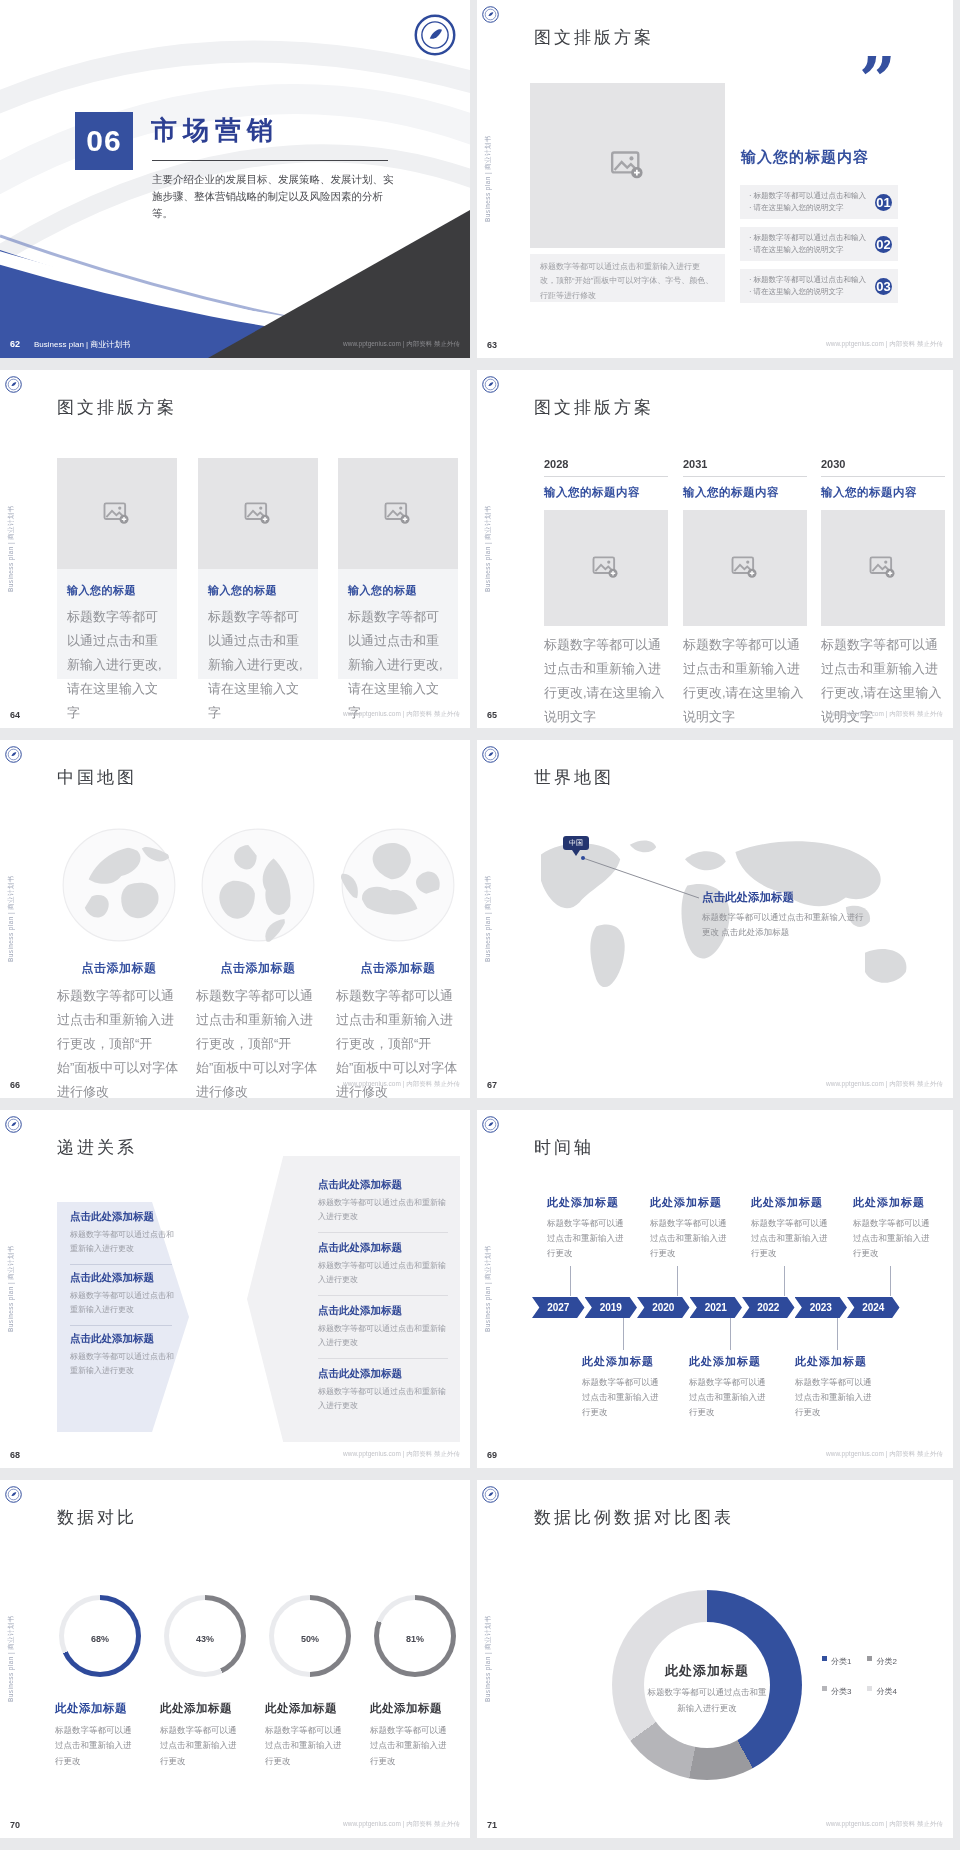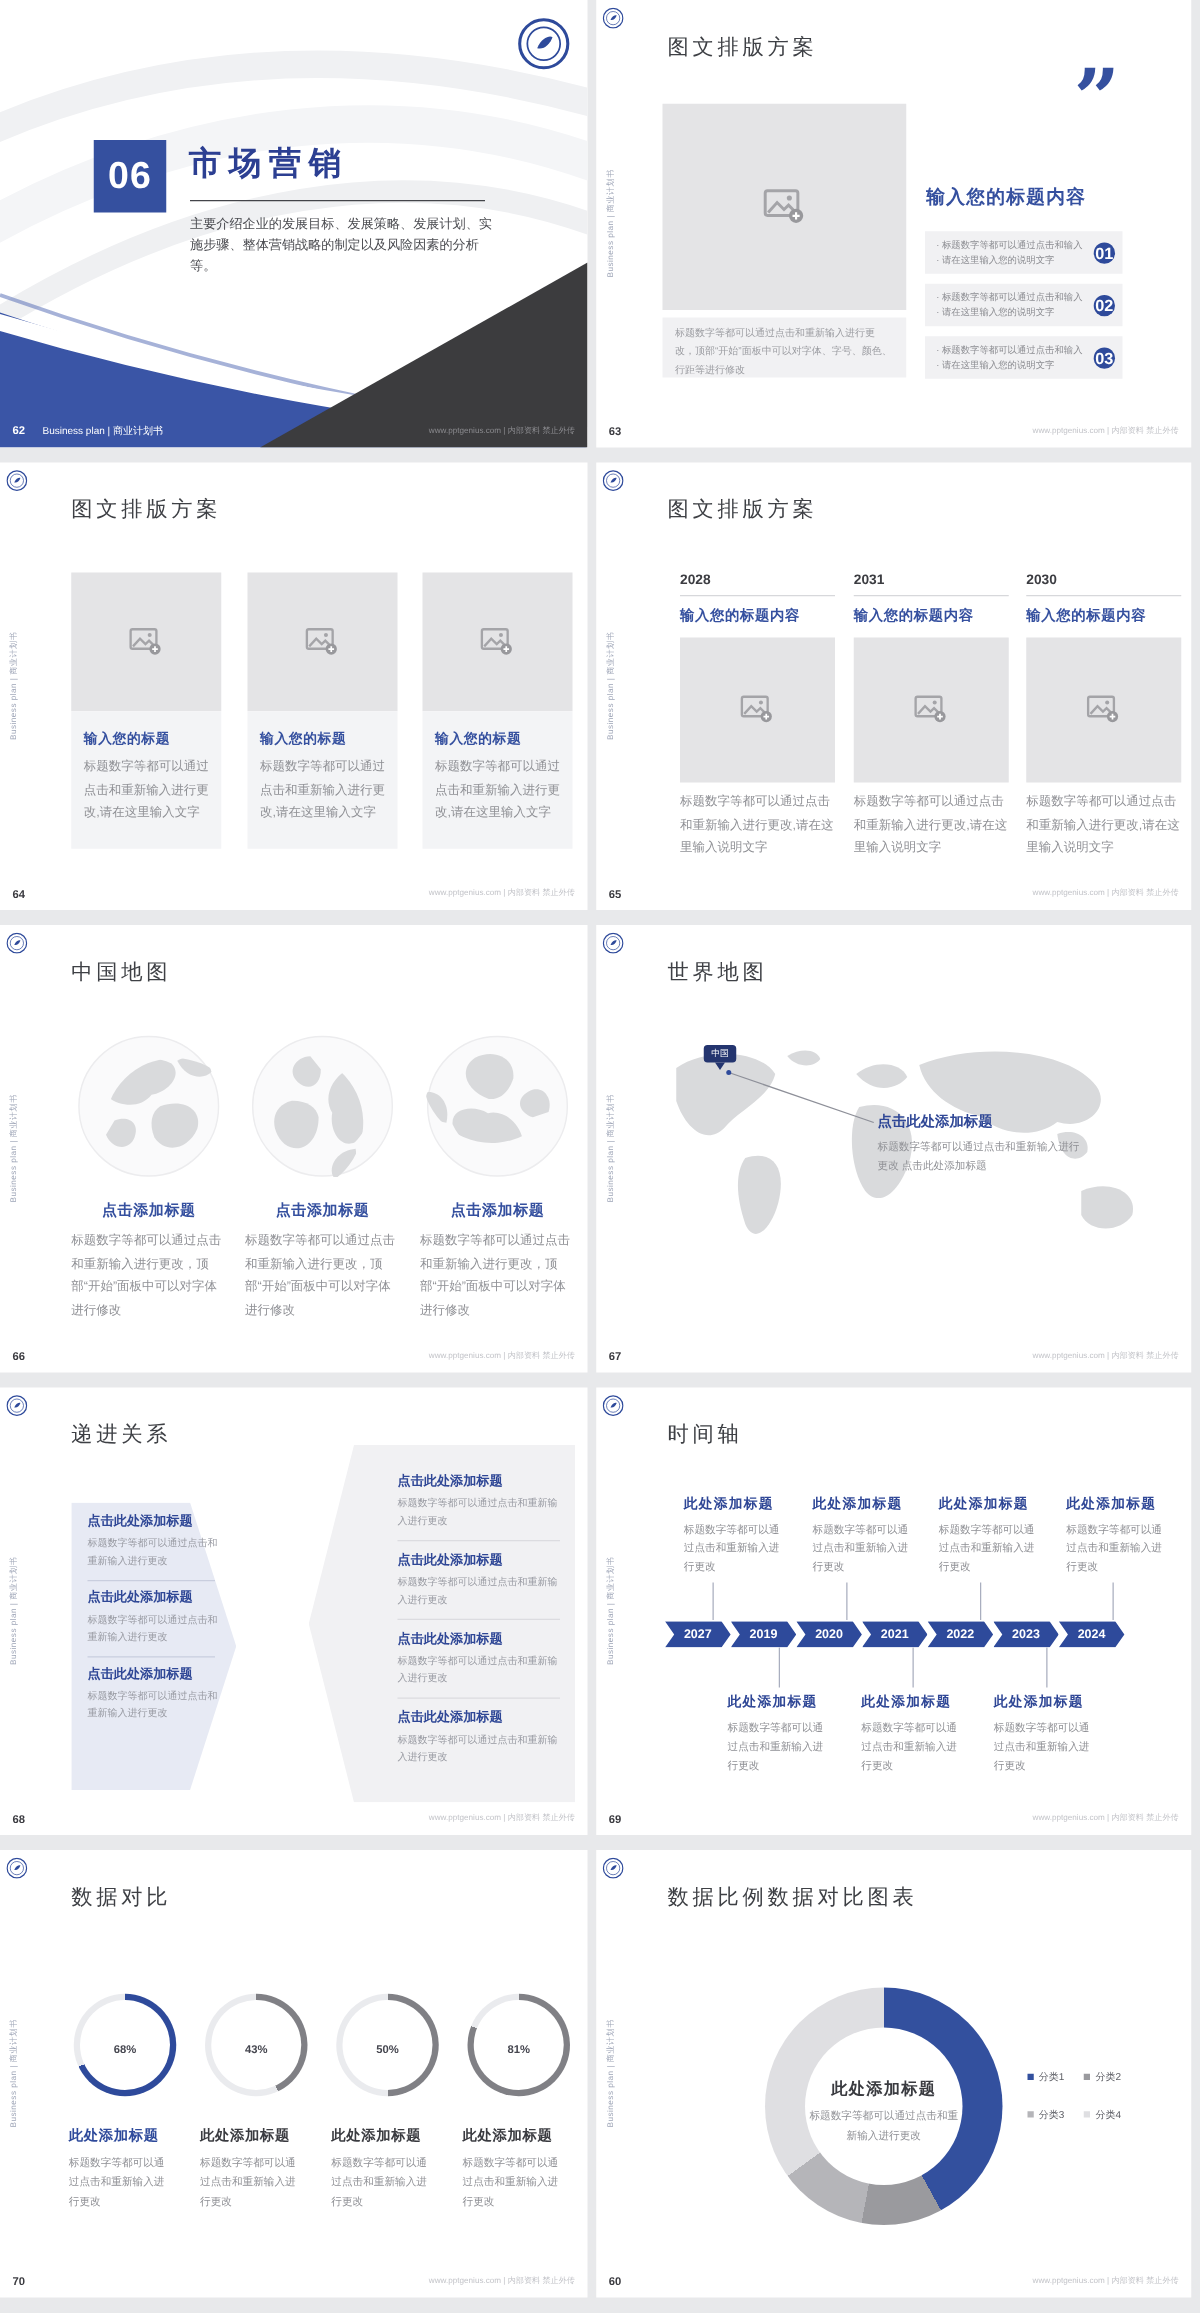--- a/index.html
+++ b/index.html
@@ -51,21 +51,21 @@
     display:flex;align-items:center;box-sizing:border-box;padding:0 6px 0 9px;}
   #s63 .li-lines{flex:1;font-size:7.5px;line-height:1.55;color:#8b8c91;}
   #s63 .badge{width:17px;height:17px;border-radius:50%;background:#2e4a9b;color:#fff;
     font-size:13px;font-weight:bold;display:flex;align-items:center;justify-content:center;flex:0 0 17px;}
 
   
   .col64{position:absolute;width:120px;}
   .col64 .panel{position:absolute;left:0;top:111px;width:120px;height:110px;background:#f3f4f6;
     box-sizing:border-box;padding:14px 10px 0 10px;}
   .colhead{font-size:11px;font-weight:bold;color:#35509f;letter-spacing:.5px;}
-  .coltext{font-size:10px;line-height:1.85;color:#8f9095;margin-top:7px;}
+  .coltext{font-size:13px;line-height:1.85;color:#8f9095;margin-top:7px;}
   .col65{position:absolute;width:124px;}
   .col65 .year{font-size:11px;font-weight:bold;color:#3c3d42;}
   .col65 .yline{height:1px;background:#d7d8db;margin:6px 0 8px 0;}
 
   
   .col66{position:absolute;width:124px;text-align:center;}
   .globe{display:block;margin:0 auto;}
 
   
   #s67 .pin{position:absolute;z-index:3;}
@@ -117,21 +117,21 @@
 
   
   #s71 .donut{position:absolute;left:135px;top:110px;width:190px;height:190px;border-radius:50%;
     background:conic-gradient(#33509e 0 42%,#9a9a9e 42% 53%,#b5b5b9 53% 65%,#dfdfe2 65% 100%);}
   #s71 .donut::after{content:"";position:absolute;inset:32px;background:#fff;border-radius:50%;}
   #s71 .dc-head{position:absolute;left:150px;top:182px;width:160px;text-align:center;
     font-size:13px;font-weight:bold;color:#3a3b40;letter-spacing:1px;z-index:2;}
   #s71 .dc-text{position:absolute;left:168px;top:204px;width:124px;text-align:center;
     font-size:8.5px;line-height:1.9;color:#8f9095;z-index:2;}
   #s71 .legend{position:absolute;left:345px;z-index:2;display:flex;gap:16px;}
-  #s71 .lg-item{display:flex;align-items:center;gap:4px;font-size:8px;color:#5b5c63;}
+  #s71 .lg-item{display:flex;align-items:flex-start;gap:4px;font-size:8px;color:#5b5c63;}
   #s71 .lg-sq{width:5px;height:5px;display:inline-block;}
 </style>
 </head>
 <body>
 
 <svg width="0" height="0" style="position:absolute">
   <defs>
     <g id="emblem">
       <circle cx="12" cy="12" r="11" fill="none" stroke="#2e4a9b" stroke-width="1.4"></circle>
       <circle cx="12" cy="12" r="7.5" fill="none" stroke="#2e4a9b" stroke-width=".8"></circle>
@@ -573,15 +573,15 @@
     <div class="lg-item">
         <span class="lg-sq" style="background:#b5b5b9"></span>
         <span>分类3</span>
       </div>
     <div class="lg-item">
         <span class="lg-sq" style="background:#dfdfe2"></span>
         <span>分类4</span>
       </div>
   </div>
 
-  <div class="pagenum">60</div>
+  <div class="pagenum">71</div>
   <div class="furl">www.pptgenius.com | 内部资料 禁止外传</div>
 </div>
 
 </body></html>

